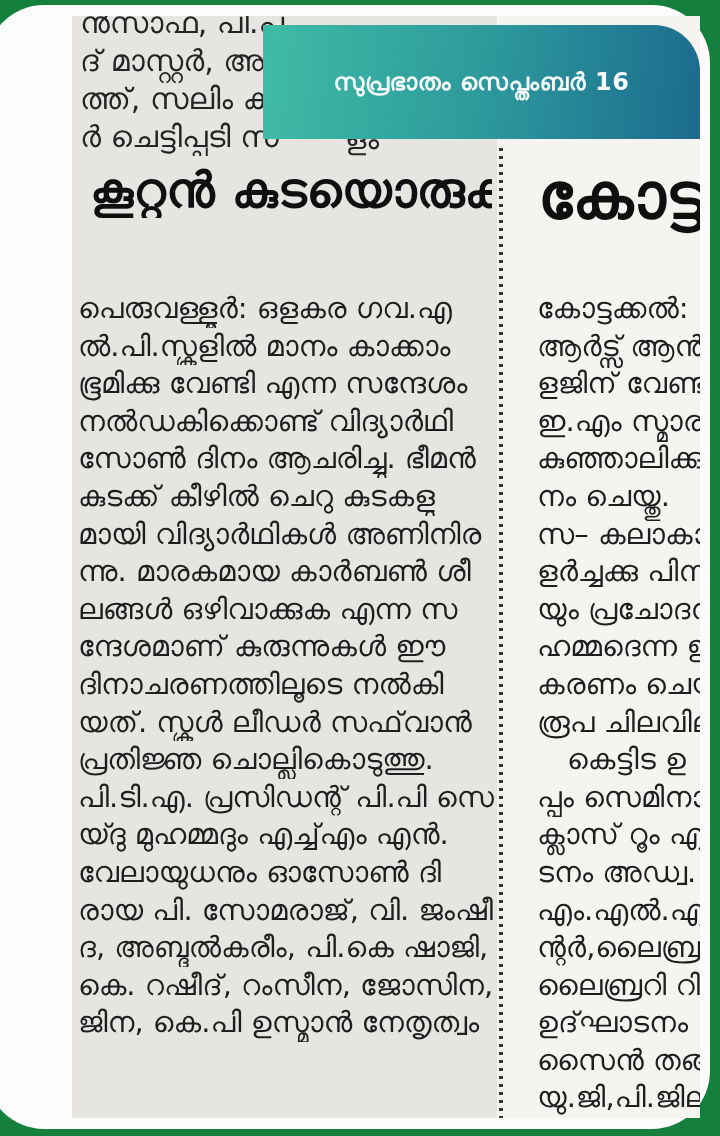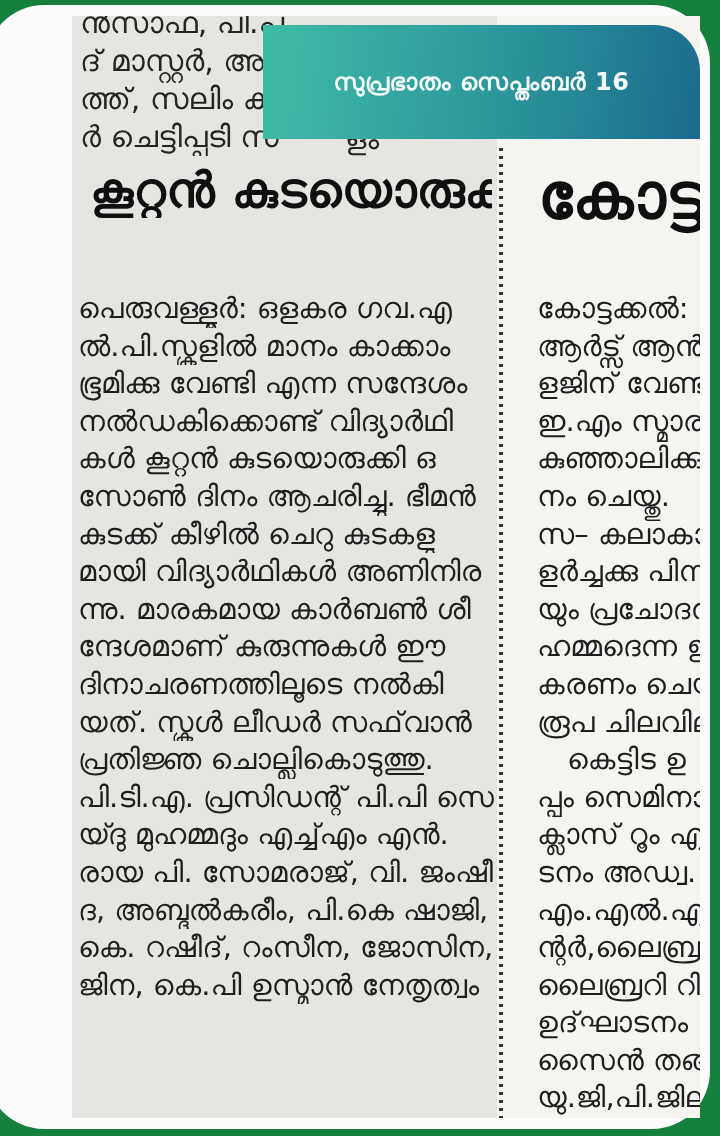--- a/index.html
+++ b/index.html
@@ -56,31 +56,32 @@
 
     <div class="headline-left">
       <div>കൂറ്റൻ കുടയൊരുക്കി</div>
     </div>
 
     <div class="body-left">
       <div class="ln">പെരുവള്ളൂർ: ഒളകര ഗവ.എ</div>
       <div class="ln">ൽ.പി.സ്കൂളിൽ മാനം കാക്കാം</div>
       <div class="ln">ഭൂമിക്കു വേണ്ടി എന്ന സന്ദേശം</div>
       <div class="ln">നൽഡകിക്കൊണ്ട്  വിദ്യാർഥി</div>
-      <div class="ln">കൾ കൂറ്റൻ കുടയൊരുക്കി ഒ</div>
       <div class="ln">സോൺ ദിനം ആചരിച്ചു. ഭീമൻ</div>
       <div class="ln">കുടക്ക് കീഴിൽ ചെറു കുടകളു</div>
       <div class="ln">മായി വിദ്യാർഥികൾ അണിനിര</div>
       <div class="ln">ന്നു. മാരകമായ കാർബൺ ശീ</div>
+      <div class="ln">ലങ്ങൾ ഒഴിവാക്കുക എന്ന സ</div>
       <div class="ln">ന്ദേശമാണ് കുരുന്നുകൾ ഈ</div>
       <div class="ln">ദിനാചരണത്തിലൂടെ  നൽകി</div>
       <div class="ln">യത്. സ്കൂൾ ലീഡർ സഫ്‌വാൻ</div>
       <div class="ln">പ്രതിജ്ഞ  ചൊല്ലികൊടുത്തു.</div>
       <div class="ln">പി.ടി.എ. പ്രസിഡന്റ് പി.പി സെ</div>
       <div class="ln">യ്ദു മുഹമ്മദും എച്ച്എം എൻ.</div>
+      <div class="ln">വേലായുധനും ഓസോൺ ദി</div>
       <div class="ln">രായ പി. സോമരാജ്, വി. ജംഷീ</div>
       <div class="ln">ദ, അബ്ദുൽകരീം, പി.കെ ഷാജി,</div>
       <div class="ln">കെ. റഷീദ്, റംസീന, ജോസിന, ജി</div>
       <div class="ln">ജിന, കെ.പി ഉസ്മാൻ നേതൃത്വം</div>
     </div>
 
     <div class="right-col">
       <div class="headline-right">കോട്ടക്ക</div>
       <div class="body-right">
         <div class="ln">കോട്ടക്കൽ: ഒ</div>

